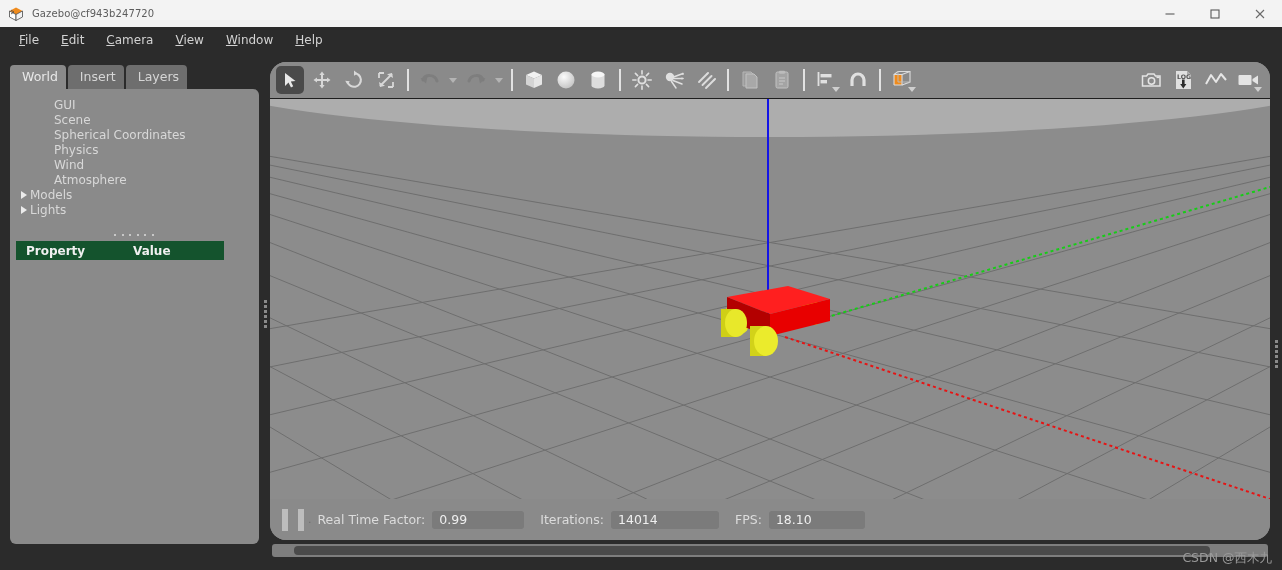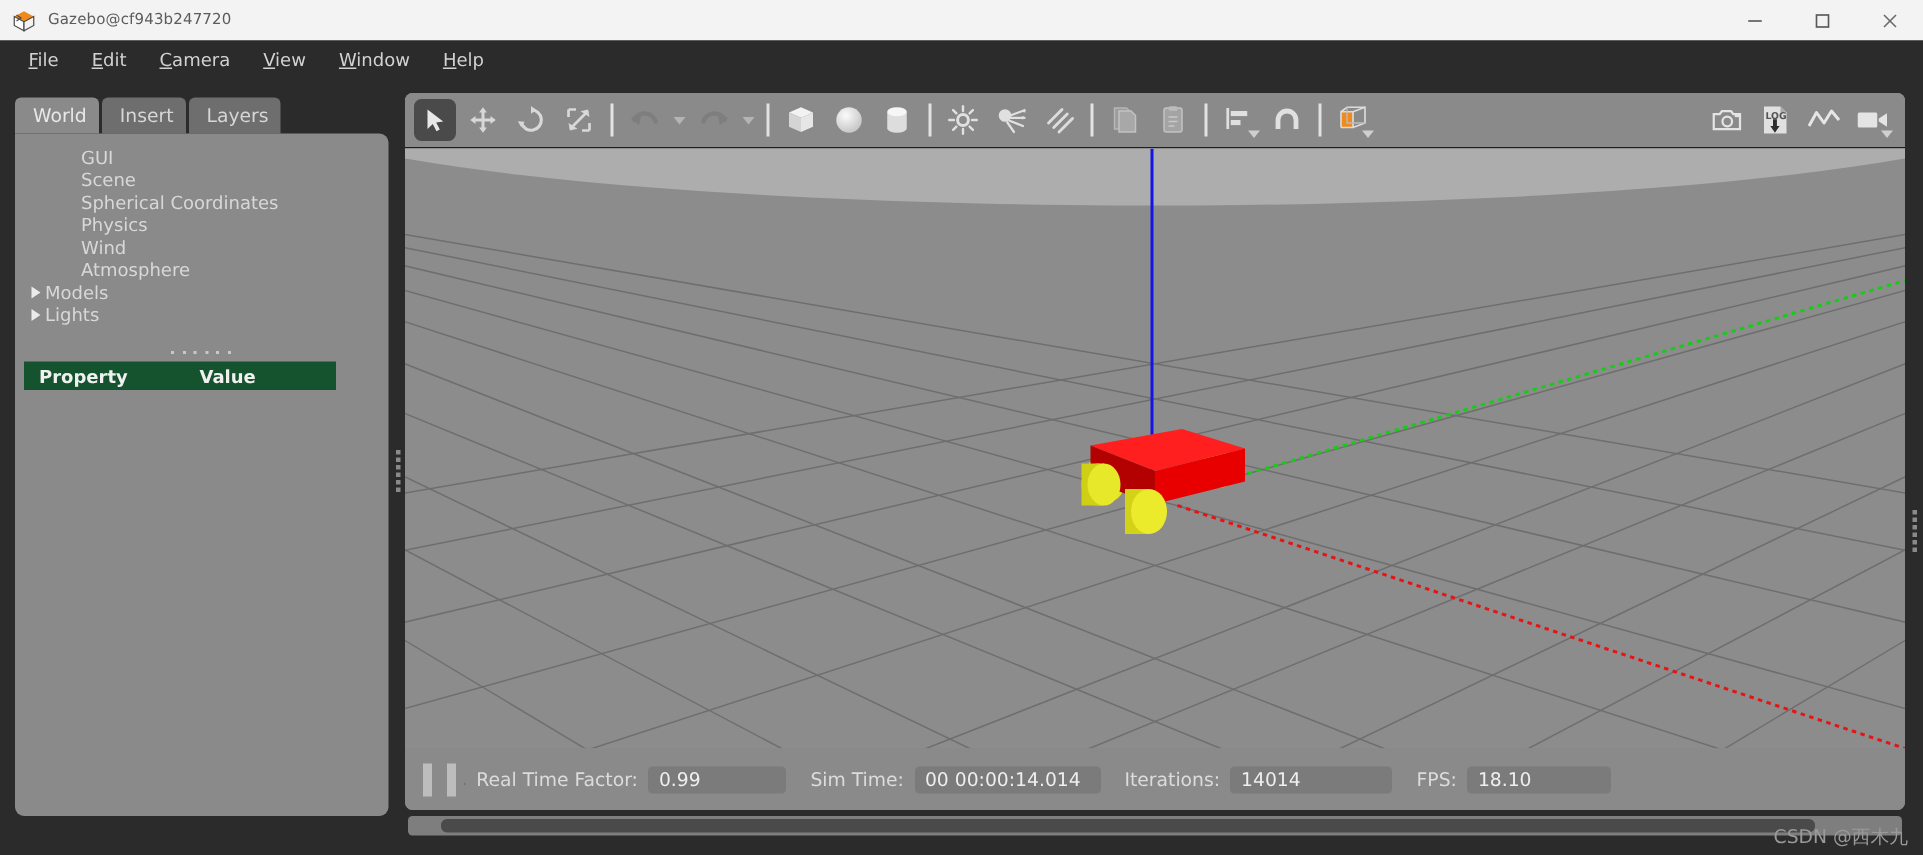--- a/index.html
+++ b/index.html
@@ -131,21 +131,21 @@
     width: 5px; height: 28px;
     display: flex; flex-direction: column;
     justify-content: space-between; align-items: center;
   }
   #splitter-right i { width: 3px; height: 3px; background: #8a8a8a; display: block; }
 
   
   #renderwrap {
     position: absolute; left: 270px; top: 8px;
     width: 1000px; height: 478px;
-    border-radius: 5px;
+    border-radius: 16px;
     overflow: hidden;
     background: #8a8a8a;
   }
 
   
   #toolbar {
     position: absolute; left: 0; top: 0; width: 1000px; height: 37px;
     background: #8a8a8a;
     border-bottom: 1px solid #1e1e1e;
     box-sizing: border-box;
@@ -664,24 +664,20 @@
           <i></i>
           <i></i>
         </div>
       <div class="sdot">.</div>
 
       <div class="sfield">
         <span class="slabel">Real Time Factor:</span>
         <span class="sval w-rtf">0.99</span>
       </div>
       <div class="sfield">
-        <span class="slabel" style="margin-left:14px;">Sim Time:</span>
-        <span class="sval w-sim">00 00:00:14.014</span>
-      </div>
-      <div class="sfield">
         <span class="slabel" style="margin-left:14px;">Iterations:</span>
         <span class="sval w-it">14014</span>
       </div>
       <div class="sfield">
         <span class="slabel" style="margin-left:14px;">FPS:</span>
         <span class="sval w-fps">18.10</span>
       </div>
 
     </div>
   </div>

